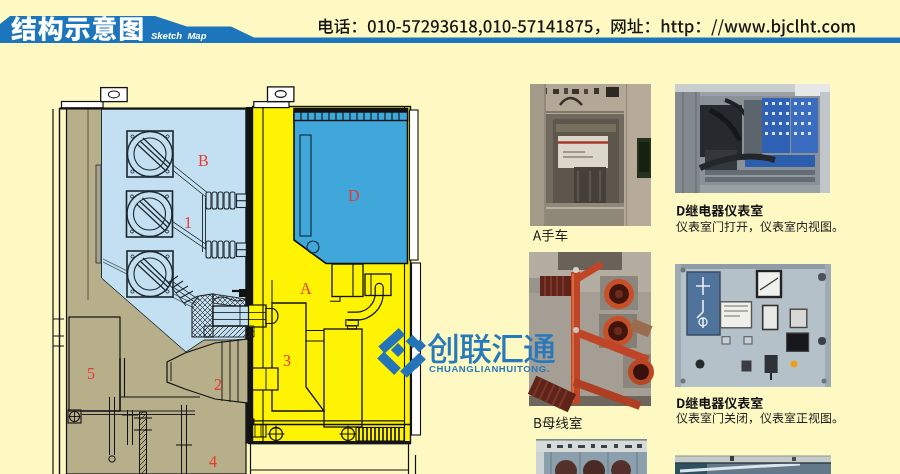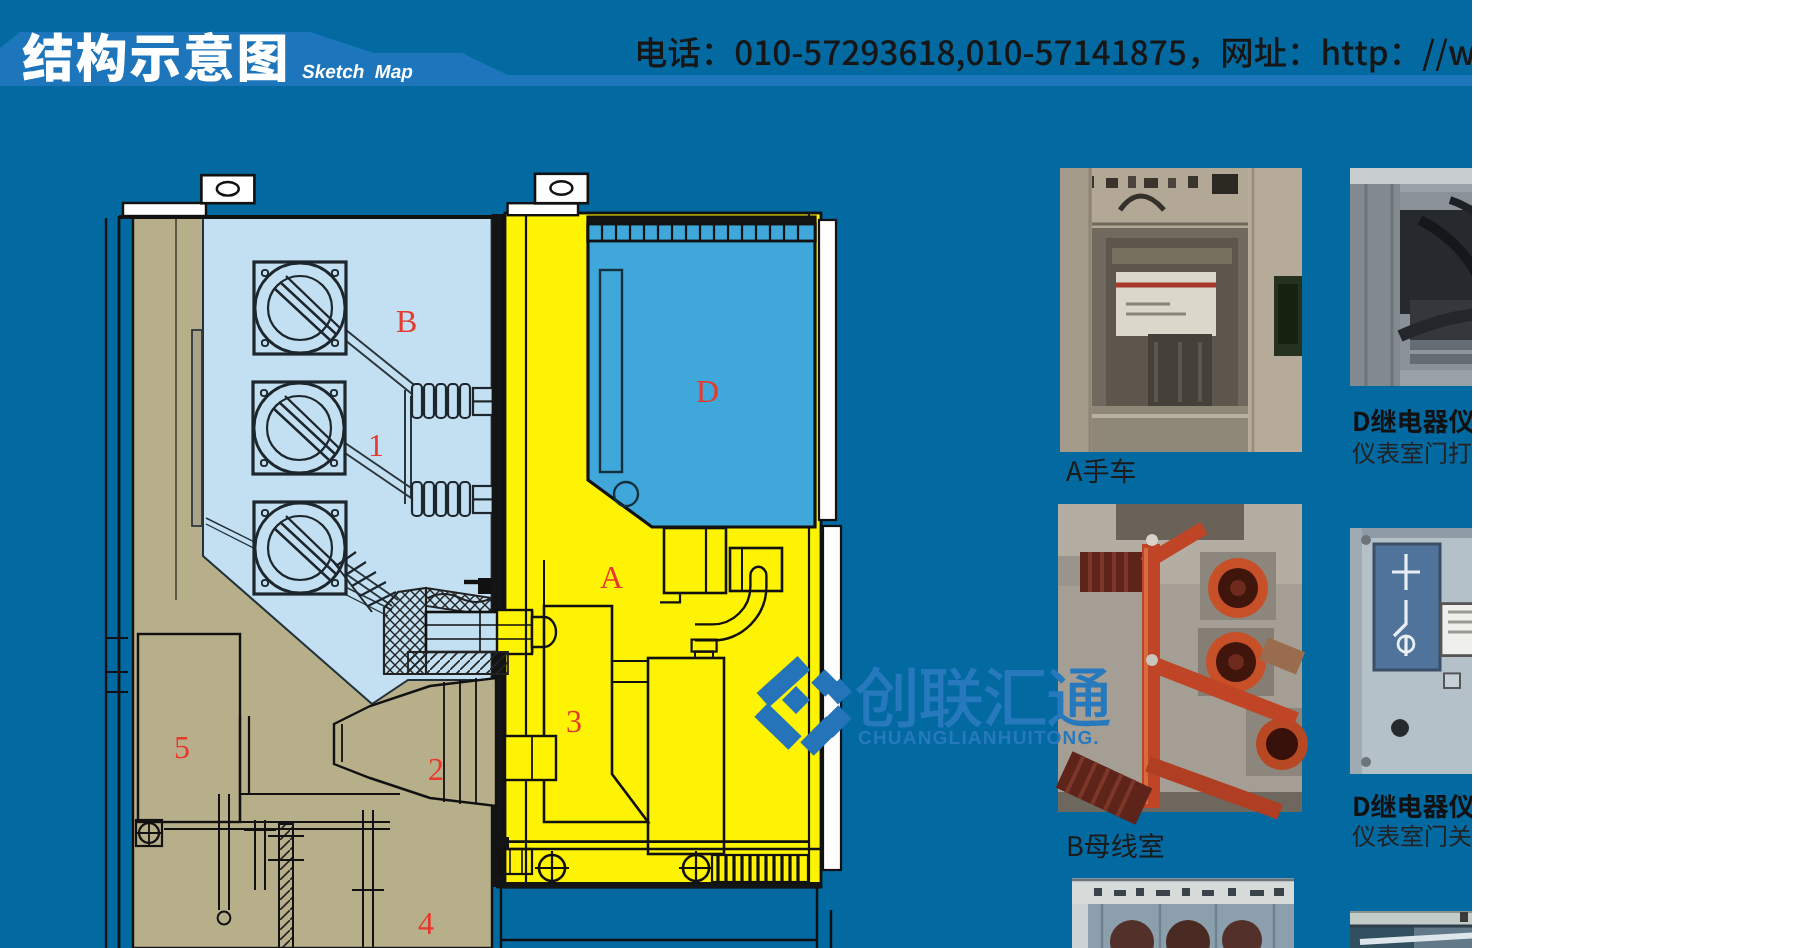--- a/index.html
+++ b/index.html
@@ -1,16 +1,16 @@
 <!DOCTYPE html>
 <html><head>
 <meta charset="utf-8">
 <style>
 html,body{margin:0;padding:0;background:#ffffff;}
-#page{position:relative;width:736px;height:474px;overflow:hidden;font-family:"Liberation Sans",sans-serif;background:#0369a1;}
+#page{position:relative;width:900px;height:474px;overflow:hidden;font-family:"Liberation Sans",sans-serif;background:#fef9c3;}
 #page svg{position:absolute;left:0;top:0;}
 </style>
 </head>
 <body>
 <div id="page">
 <svg width="900" height="474" viewBox="0 0 900 474">
 <defs>
 <pattern id="xhatch" width="5" height="5" patternUnits="userSpaceOnUse">
  <path d="M0,5 L5,0 M0,0 L5,5" stroke="#222" stroke-width="0.7" fill="none"></path>
 </pattern>

